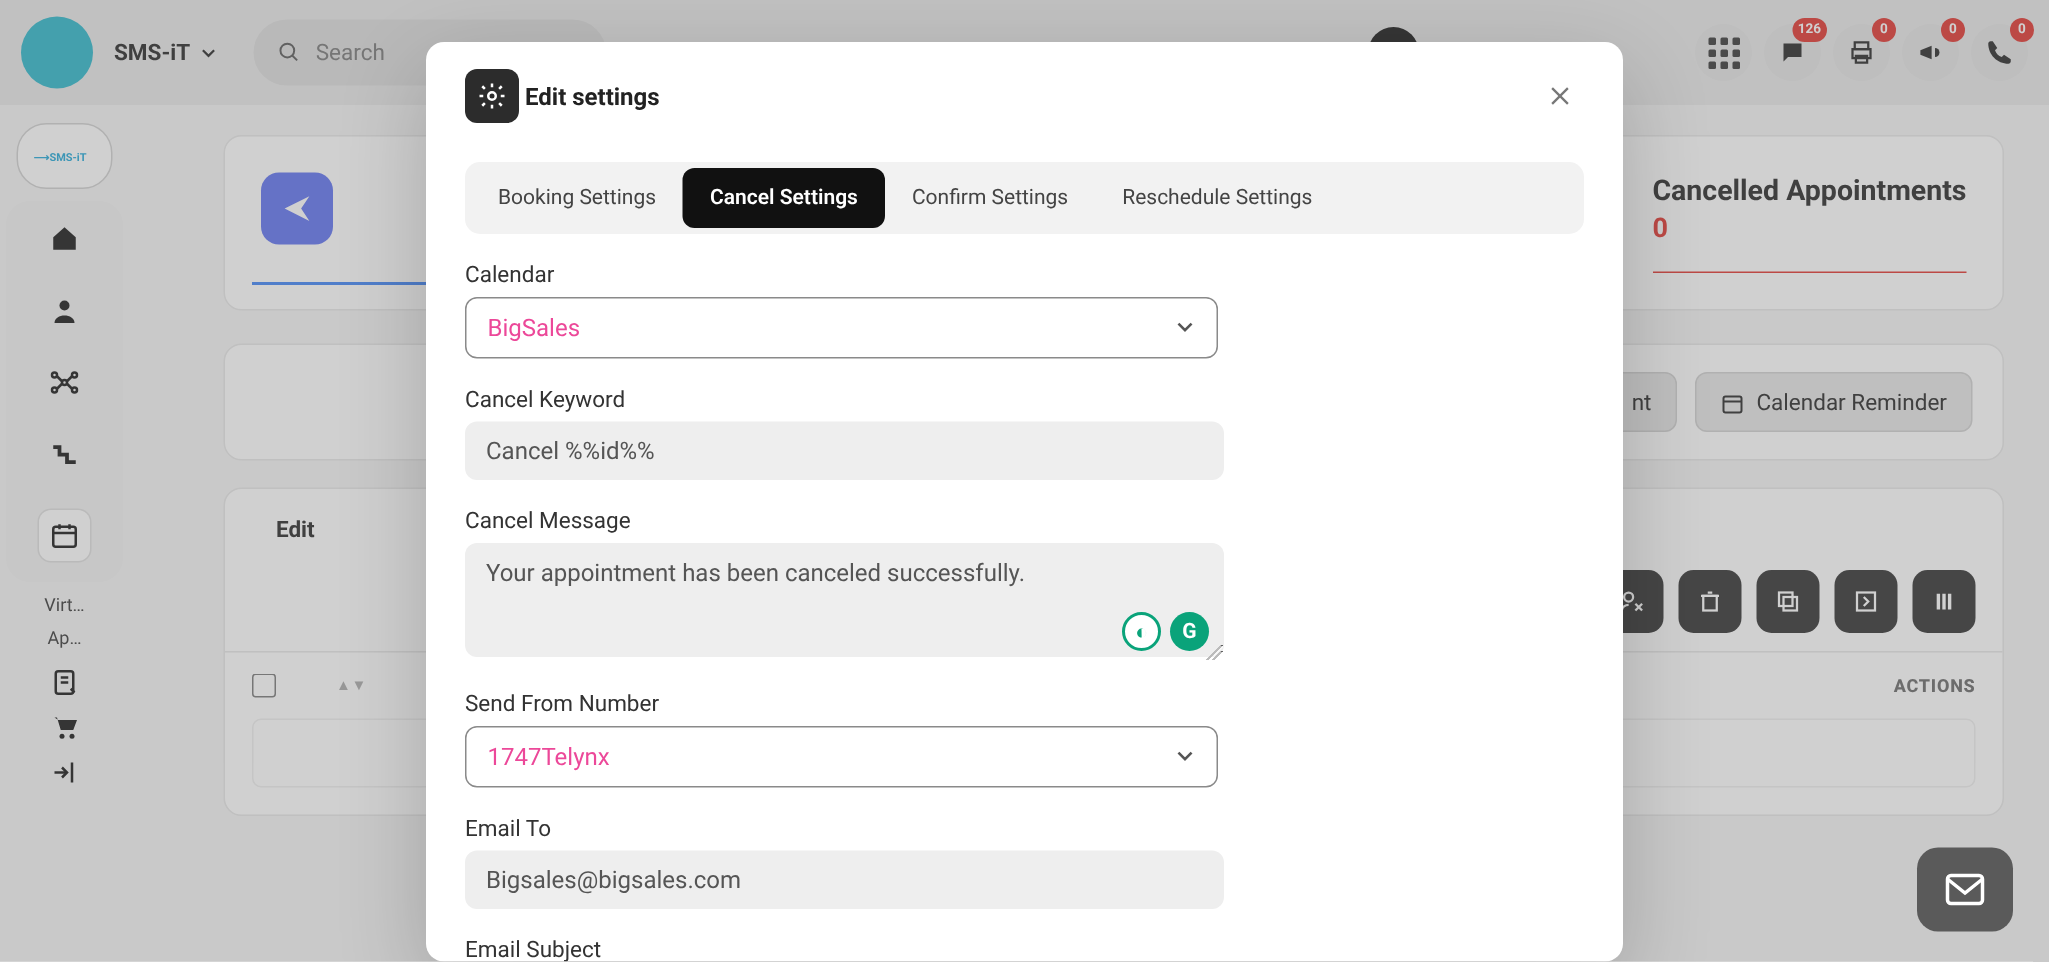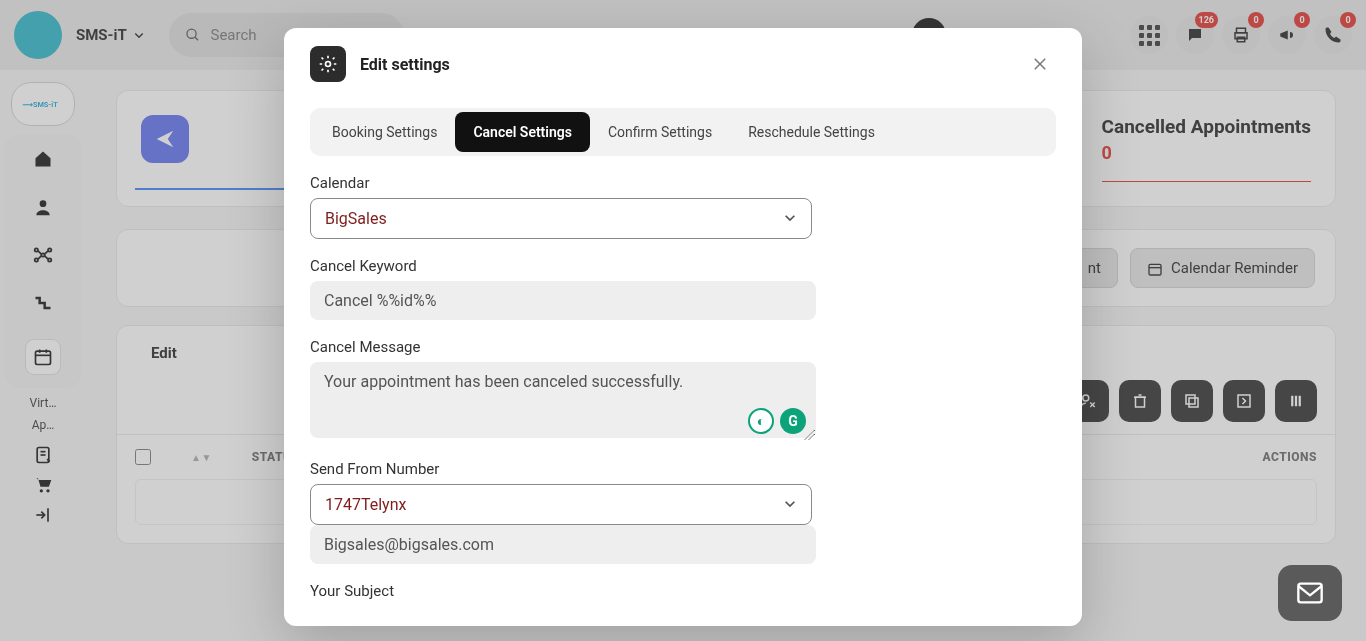--- a/index.html
+++ b/index.html
@@ -16,21 +16,21 @@
   .top-spacer { flex:1; }
   .top-black-circle { width:34px; height:34px; background:#111; border-radius:50%; }
   .top-icons { display:flex; align-items:center; gap:8px; }
   .icon-btn { width:38px; height:38px; border-radius:50%; background:#e3e3e3; display:flex; align-items:center; justify-content:center; position:relative; color:#222;}
   .icon-btn svg{width:18px;height:18px;}
   .badge { position:absolute; top:-4px; right:-4px; background:#e1302a; color:#fff; font-size:9px; font-weight:700; min-width:16px; height:16px; border-radius:10px; display:flex;align-items:center;justify-content:center; padding:0 4px;}
   .apps-icon{display:grid;grid-template-columns:repeat(3,5px);grid-gap:3px;}
   .apps-icon span{width:5px;height:5px;background:#333;border-radius:1px;}
 
   
-  .body-area{ position:absolute; top:70px; left:0; right:0; bottom:0; display:flex; }
+  .body-area{ position:absolute; top:70px; left:0; right:0; bottom:0; display:flex;gap:33px; }
 
   
   .rail { width:86px; display:flex; flex-direction:column; align-items:center; padding-top:12px; gap:8px; }
   .rail-logo { width:64px; height:44px; border:1px solid #d0d0d0; border-radius:20px; display:flex;align-items:center;justify-content:center; background:#fff; font-size:9px; font-weight:700; color:#28b5e3;}
   .rail-logo svg{width:44px;}
   .rail-block{ width:78px; background:#f1f1f1; border-radius:16px; padding:14px 0; display:flex;flex-direction:column;align-items:center; gap:26px;}
   .rail-ico{ width:22px; height:22px; display:flex;align-items:center;justify-content:center; color:#111;}
   .rail-ico svg{width:20px;height:20px;}
   .rail-ico.active{ background:#fff; border-radius:8px; padding:6px; width:34px;height:34px; box-shadow:0 0 0 1px #ddd;}
   .rail-text{ font-size:12px; color:#333; width:40px; text-align:center; white-space:nowrap; overflow:hidden; text-overflow:ellipsis;}
@@ -58,35 +58,35 @@
   .dark-sq{ width:42px;height:42px; background:#2c2c2c; border-radius:10px; display:flex;align-items:center;justify-content:center; color:#fff;}
   .dark-sq svg{width:18px;height:18px; stroke:#fff;}
   .thead{ border-top:1px solid #e6e6e6; display:flex; align-items:center; padding:14px 18px; font-size:12px; letter-spacing:.5px; color:#666; font-weight:800; gap:40px;}
   .thead .grow{flex:1;}
   .thead input[type=checkbox]{width:16px;height:16px;}
   .empty-row{ border-top:1px solid #e6e6e6; height:46px; margin:0 18px 18px; border:1px solid #eee; border-radius:6px;}
 
   
   .overlay{ position:absolute; inset:0; background:rgba(120,120,120,.35); display:flex; justify-content:center; align-items:flex-start; z-index:50;}
   .modal{ width:798px; background:#fff; border-radius:12px; margin-top:28px; padding:0 0 20px 0; box-shadow:0 20px 60px rgba(0,0,0,.2); max-height: calc(641px - 28px); overflow:hidden;}
-  .modal-head{ display:flex; align-items:center; gap:14px; padding:18px 26px 6px;}
+  .modal-head{ display:flex; align-items:center; gap:4px; padding:18px 26px 6px;}
   .gear-box{ width:36px;height:36px; background:#2c2c2c; border-radius:8px; display:flex;align-items:center;justify-content:center;}
   .gear-box svg{stroke:#fff;width:20px;height:20px;}
   .modal-title{ font-weight:700; font-size:16px;}
   .close-x{ margin-left:auto; width:32px;height:32px; display:flex;align-items:center;justify-content:center; color:#777; cursor:pointer;}
   .close-x svg{width:18px;height:18px;}
 
   .seg-tabs{ margin:20px 26px 10px; background:#f2f2f2; border-radius:10px; display:flex; padding:4px;}
   .seg-tab{ padding:12px 18px; font-size:14px; color:#444; border-radius:8px; cursor:pointer; white-space:nowrap;}
   .seg-tab.active{ background:#111; color:#fff; font-weight:600;}
 
   .form{ padding:0 26px; display:flex; flex-direction:column;}
   .lbl{ font-size:15px; color:#333; margin-top:18px; margin-bottom:6px;}
   .lbl:first-child{margin-top:8px;}
-  .field-select{ border:1px solid #8a8a8a; border-radius:8px; padding:10px 40px 10px 14px; font-size:16px; background:#fff; position:relative; color:#7f1d1d;}
+  .field-select{ border:1px solid #8a8a8a; border-radius:8px; padding:10px 40px 10px 14px; font-size:16px; background:#fff; position:relative; color:#ec4899;}
   .field-select .chev{ position:absolute; right:14px; top:50%; transform:translateY(-50%);}
   .field-select .chev svg{width:14px;height:14px; stroke:#555;}
   .field-flat{ background:#eeeeee; border:none; border-radius:8px; padding:10px 14px; font-size:16px; color:#555; width:506px; }
   .field-flat.tall{ height:76px; resize:vertical; font-family:inherit; position:relative; padding-right:58px;}
   .select-w{ width:502px; }
   .ta-wrap{ position:relative; width:506px;}
   .ta-badges{ position:absolute; right:10px; bottom:8px; display:flex; gap:6px;}
   .ta-badges span{ width:26px;height:26px; border-radius:50%; display:flex;align-items:center;justify-content:center; font-size:14px; font-weight:700;}
   .g-bulb{ background:#fff; border:2px solid #0aa37a; color:#0aa37a;}
   .g-g{ background:#0aa37a; color:#fff;}
@@ -362,23 +362,24 @@
       </div>
 
       <div class="lbl">Send From Number</div>
       <div class="field-select select-w">
         <span>1747Telynx</span>
         <span class="chev"><svg viewBox="0 0 16 16" fill="none" stroke="#555" stroke-width="2">
               <polyline points="3,6 8,11 13,6"></polyline>
             </svg></span>
       </div>
 
+      <div class="lbl">Email To</div>
       <input class="field-flat" value="Bigsales@bigsales.com" style="">
 
-      <div class="lbl">Your Subject</div>
+      <div class="lbl">Email Subject</div>
 
     </div>
   </div>
 </div>
 
 <div class="float-mail">
   <svg viewBox="0 0 24 20" stroke-width="2">
       <rect x="2" y="2" width="20" height="16" rx="2"></rect>
       <polyline points="2,4 12,12 22,4"></polyline>
     </svg>

